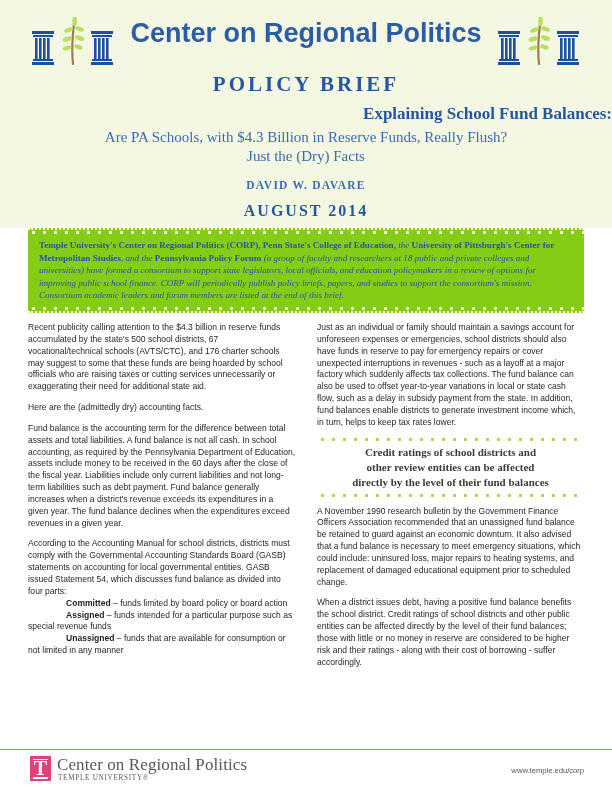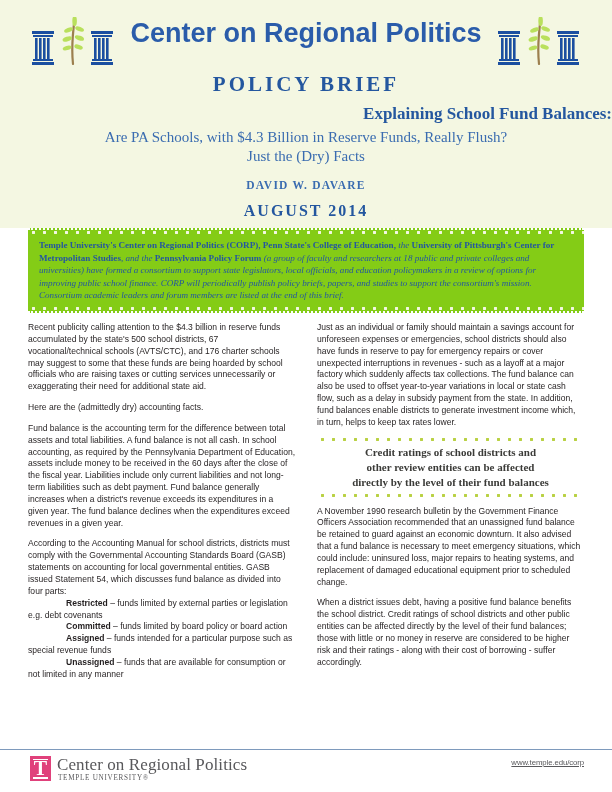--- a/index.html
+++ b/index.html
@@ -231,26 +231,25 @@
     font-family: "Liberation Serif", serif;
     font-size: 7.2px;
     color: #58585b;
     letter-spacing: 0.7px;
     line-height: 9px;
     padding-left: 1px;
   }
   .footer-url {
     position: absolute;
     right: 28px;
-    top: 8px;
+    top: 16px;
     font-family: "Liberation Sans", sans-serif;
     font-size: 7.8px;
     color: #58585b;
     letter-spacing: -0.1px;
-    text-decoration: underline;
   }
 </style>
 </head>
 <body>
 
 <div class="page">
 
   <div class="masthead">
 
     <div class="masthead-top">
@@ -345,21 +344,20 @@
   </div>
 
   <div class="columns">
 
     <div class="col">
       <p>Recent publicity calling attention to the $4.3 billion in reserve funds accumulated by  the state's 500 school districts, 67 vocational/technical schools (AVTS/CTC), and 176 charter schools may suggest to some that these funds are being hoarded by school officials who are raising taxes or cutting services unnecessarily or exaggerating their need for additional state aid.</p>
       <p>Here are the (admittedly dry) accounting facts.</p>
       <p>Fund balance is the accounting term for the difference between total assets and total liabilities. A fund balance is not all cash.  In school accounting, as required by the Pennsylvania Department of Education, assets include money to be received in the 60 days after the close of the fiscal year. Liabilities include only current liabilities and not long-term liabilities such as debt payment.  Fund balance generally increases when a district's revenue exceeds its expenditures in a given year. The fund balance declines when the expenditures exceed revenues in a given year.</p>
       <p class="tight">According to the Accounting Manual for school districts, districts must comply with the Governmental Accounting Standards Board (GASB) statements on accounting for local governmental entities.  GASB issued Statement 54, which discusses fund balance as divided into four parts:</p>
       <div id="definitions-slot">
-          <p class="indent tight"><b>Restricted</b><span> – funds limited by external parties or legislation e.g. debt covenants</span></p>
           <p class="indent tight"><b>Committed</b><span> – funds limited by board policy or board action</span></p>
           <p class="indent tight"><b>Assigned</b><span> – funds intended for a particular purpose such as special revenue funds</span></p>
           <p class="indent tight"><b>Unassigned</b><span> – funds that are available for consumption or not limited in any manner</span></p>
         </div>
     </div>
 
     <div class="col">
       <p>Just as an individual or family should maintain a savings account for unforeseen expenses or emergencies, school districts should also have funds in reserve to pay for emergency repairs or cover unexpected interruptions in revenues - such as a layoff at a major factory which suddenly affects tax collections. The fund balance can also be used to offset year-to-year variations in local or state cash flow, such as a delay in subsidy payment from the state.  In addition, fund balances enable districts to generate investment income which, in turn, helps to keep tax rates lower.</p>
 
       <div class="pullquote">

